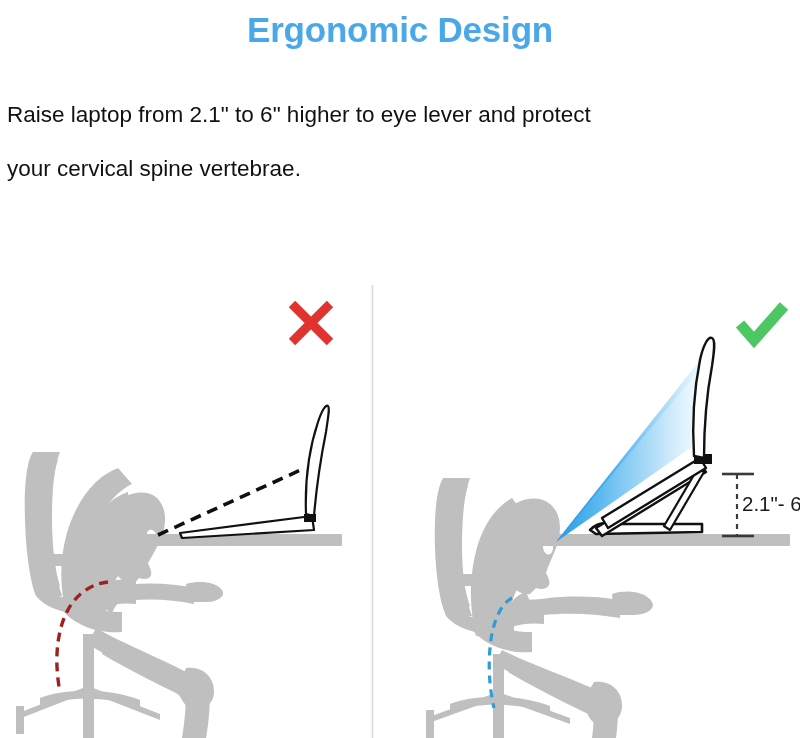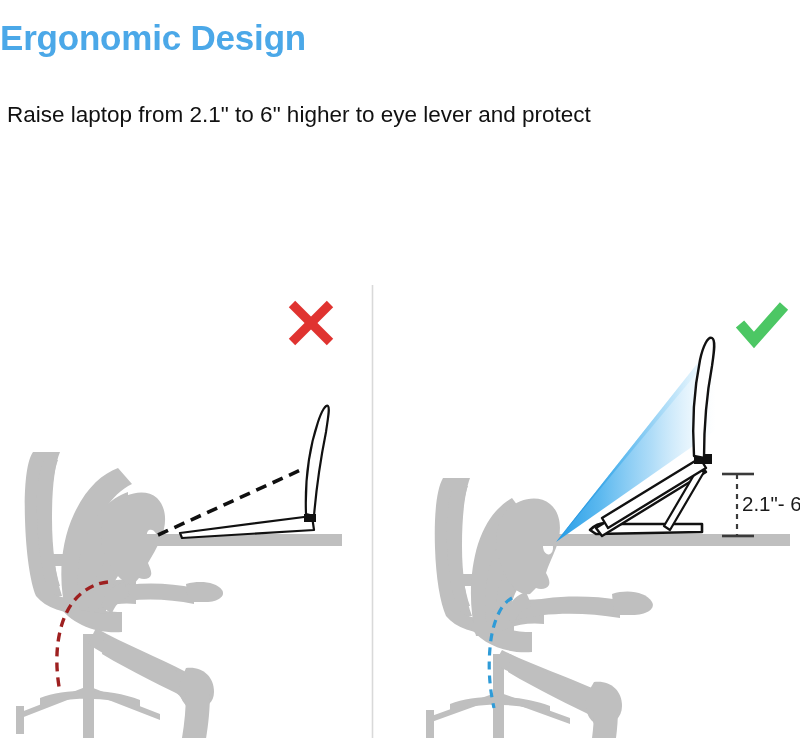--- a/index.html
+++ b/index.html
@@ -16,23 +16,23 @@
   }
   #page {
     position: relative;
     width: 800px; height: 738px;
     background: #ffffff;
   }
 
   
   #headline {
     position: absolute;
-    left: 0; top: 16px;
+    left: 0; top: 8px;
     width: 800px;
-    text-align: left;
+    text-align: center;
   }
   #headline .title-text {
     font-size: 35px;
     font-weight: bold;
     color: #4ba8e8;
     letter-spacing: -0.2px;
     line-height: 44px;
     white-space: nowrap;
   }
 
@@ -61,20 +61,21 @@
 <body>
 
 <div id="page">
 
   <div id="headline">
     <span class="title-text" style="color: rgb(75, 168, 232);">Ergonomic Design</span>
   </div>
 
   <div id="subcopy">
     <div class="sub-line">Raise laptop from 2.1" to 6" higher to eye lever and protect</div>
+    <div class="sub-line">your cervical spine vertebrae.</div>
   </div>
 
   <div id="diagram">
     <svg width="800" height="486" viewBox="0 0 800 486" xmlns="http://www.w3.org/2000/svg">
 
       <defs>
         <linearGradient id="coneGrad" x1="0" y1="0" x2="1" y2="0">
           <stop offset="0" stop-color="#1f9ae6" stop-opacity="0.98"></stop>
           <stop offset="0.28" stop-color="#4fb3ee" stop-opacity="0.92"></stop>
           <stop offset="0.60" stop-color="#9cd4f6" stop-opacity="0.80"></stop>

